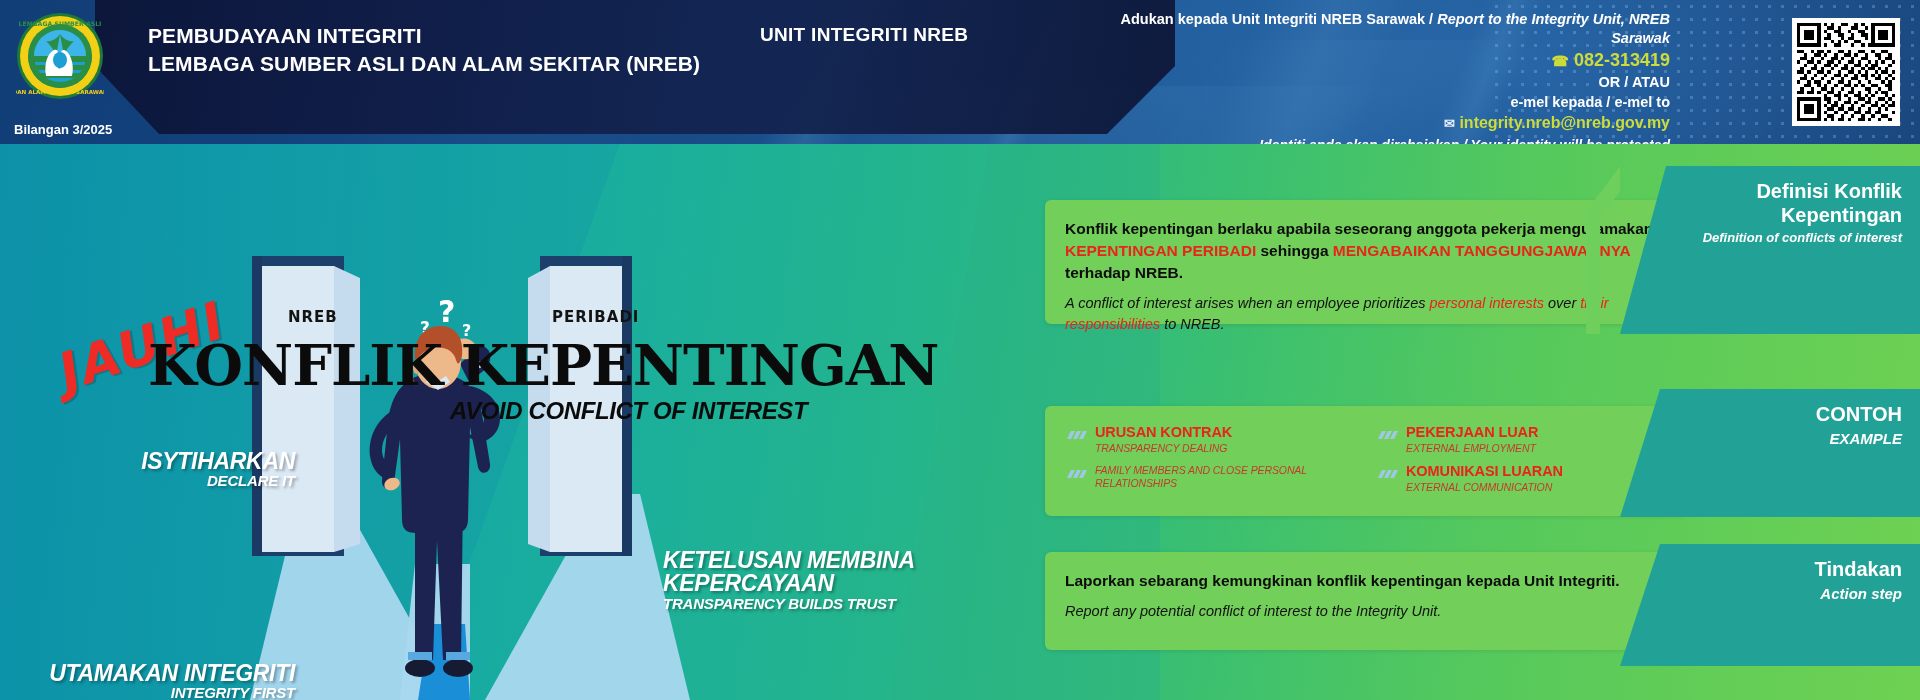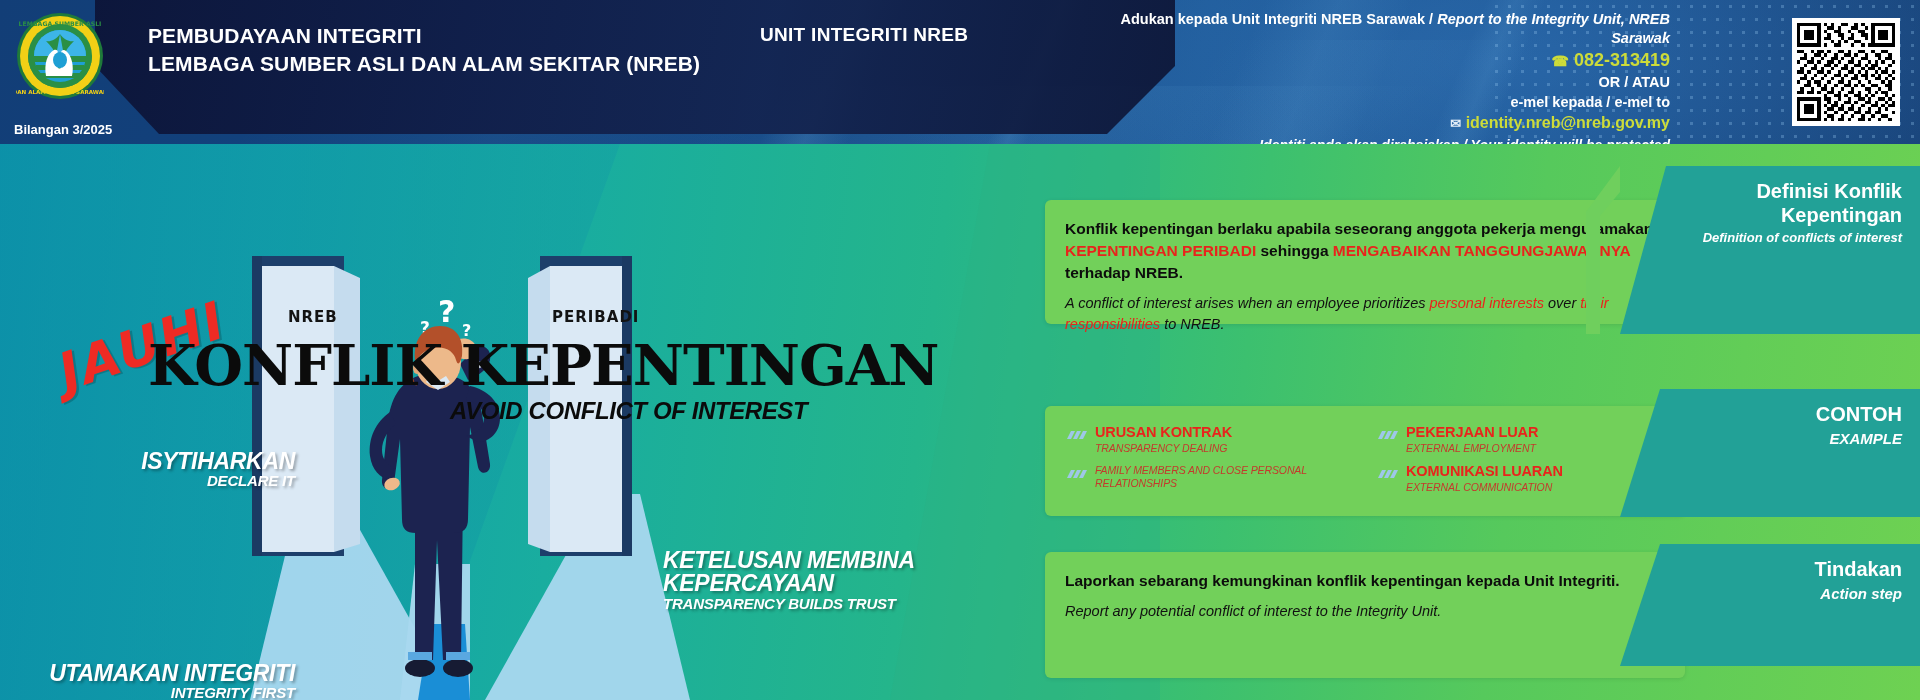--- a/index.html
+++ b/index.html
@@ -150,21 +150,21 @@
   .panel {
     position:absolute; left:5px;
     width:640px;
     background:#72d05a;
     border-radius:6px;
     box-shadow:0 1px 4px rgba(0,0,0,.10);
     padding:18px 20px;
   }
   .p1 { top:56px;  height:124px; }
   .p2 { top:262px; height:110px; }
-  .p3 { top:408px; height:126px;padding-left:20px; }
+  .p3 { top:408px; height:98px;padding-left:20px; }
 
   .p-ms { font-size:15.5px; font-weight:bold; color:#0c0c0c; line-height:1.42; }
   .p-en { font-size:14.5px; font-style:italic; color:#111; line-height:1.42; margin-top:9px; }
   .red { color:#e8241c;text-align:right; }
   .red-it { color:#e8241c; font-style:italic; }
 
   .ex-grid { display:flex; gap:22px; }
   .ex-col { flex:1 1 0; }
   .ex-item { display:flex; align-items:flex-start; gap:8px; margin-bottom:9px; }
   .ex-bullet { flex:0 0 auto; margin-top:3px; }
@@ -241,21 +241,21 @@
         <span>Adukan kepada Unit Integriti NREB Sarawak</span><span> / </span><span class="en">Report to the Integrity Unit, NREB Sarawak</span>
       </div>
       <div class="phone">
         <span class="ph-ico">☎</span>
         <span>082-313419</span>
       </div>
       <div class="orline">OR / ATAU</div>
       <div class="emline">e-mel kepada / e-mel to</div>
       <div class="email">
         <span class="mail-ico">✉</span>
-        <span>identity.nreb@nreb.gov.my</span>
+        <span>integrity.nreb@nreb.gov.my</span>
       </div>
       <div class="protect">Identiti anda akan dirahsiakan / Your identity will be protected</div>
     </div>
 
     <div class="qr">
       <svg width="98" height="98" viewBox="0 0 29 29" shape-rendering="crispEdges">
         <rect width="29" height="29" fill="#fff"></rect>
         <g fill="#000">
           <rect x="0" y="0" width="7" height="1"></rect>
             <rect x="0" y="6" width="7" height="1"></rect>

